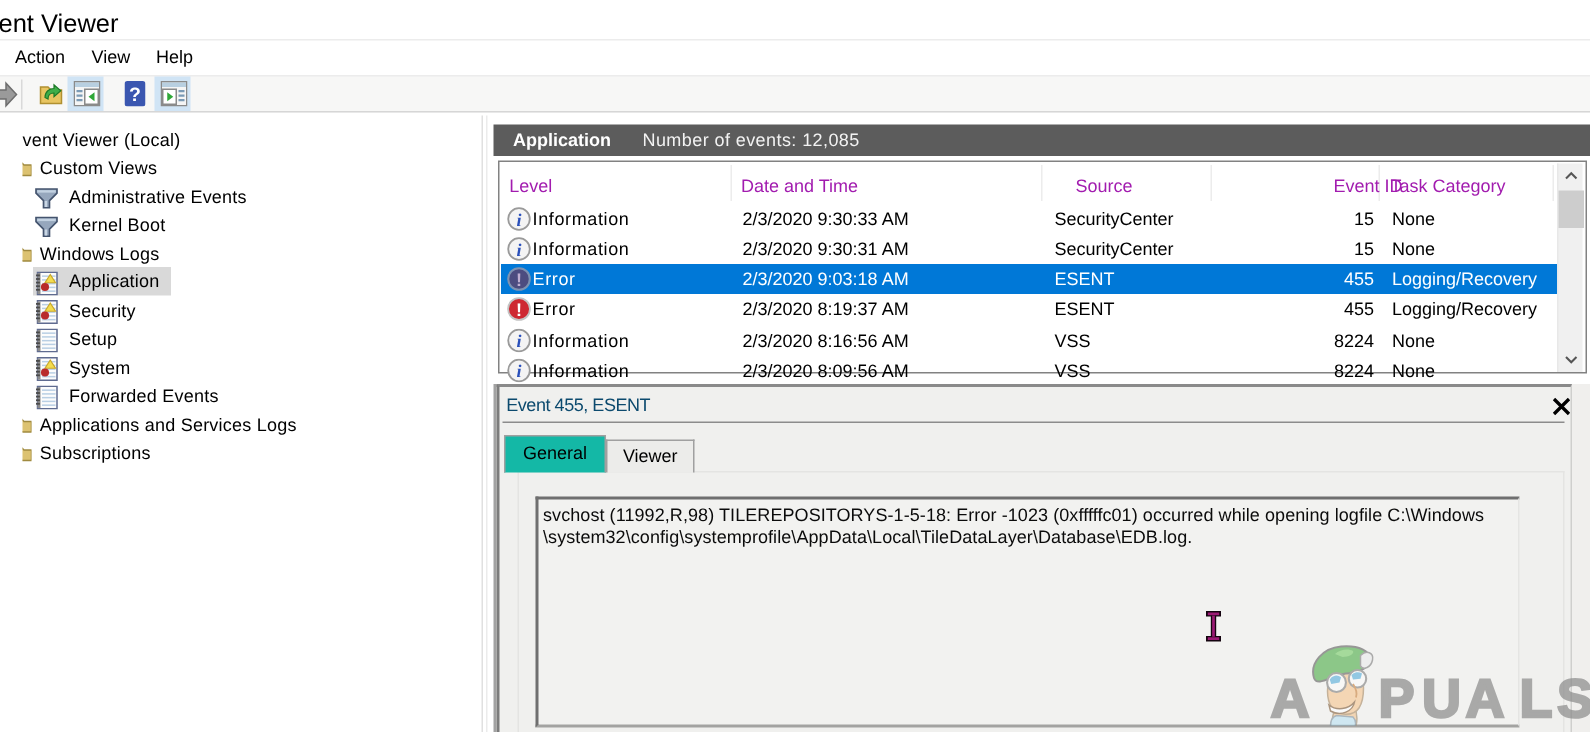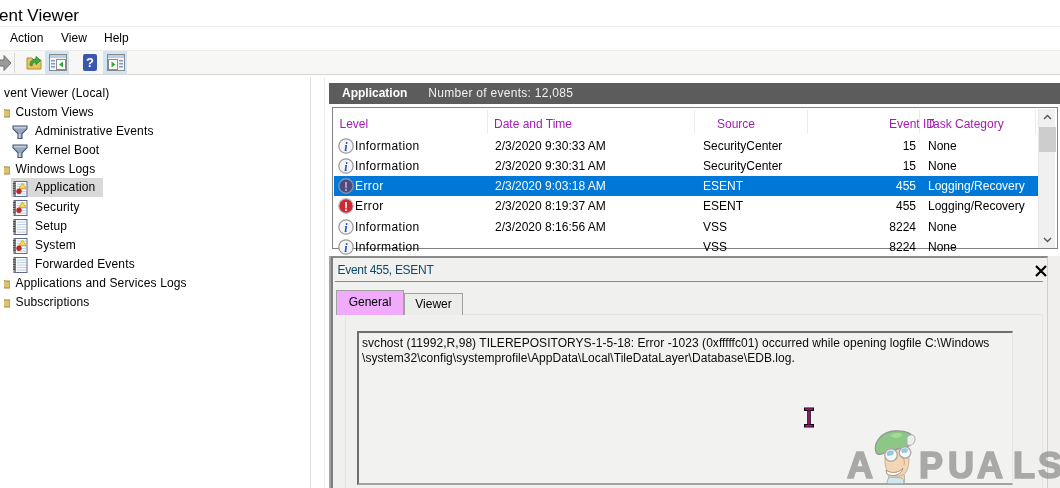--- a/index.html
+++ b/index.html
@@ -2,21 +2,21 @@
 <html><head><meta charset="utf-8"><style>
 *{margin:0;padding:0;box-sizing:border-box}
 html,body{width:1060px;height:488px;overflow:hidden}
 body{font-family:"Liberation Sans",sans-serif;font-size:12px;color:#000;background:#fff;position:relative}
 .abs{position:absolute}
 
 #title{left:-1px;top:6px;font-size:17px}
 #menubar span{position:absolute;top:31px;font-size:12px}
 #toolbar{left:0;top:50px;width:1060px;height:25px;background:#f7f7f6;border-top:1px solid #ececec;border-bottom:1px solid #d6d6d6}
 
-#tree{left:4px;top:77px;width:307px;height:411px;background:#fff;border-right:1px solid #e0e0e0}
+#tree{left:15px;top:77px;width:307px;height:411px;background:#fff;border-right:1px solid #e0e0e0}
 .trow{position:absolute;height:19px;line-height:19px;white-space:nowrap;letter-spacing:0.15px}
 .tsel{position:absolute;left:7px;width:92px;height:19px;background:#d9d9d9}
 
 #darkbar{left:329px;top:83px;width:731px;height:21px;background:#5c5c5c;color:#fff;line-height:21px}
 #darkbar b{margin-left:13px;font-weight:bold}
 #darkbar span{margin-left:21px;color:#f2f2f2;letter-spacing:0.28px}
 #tablebox{left:332px;top:107px;width:726px;height:142px;background:#fff;border:1px solid #828282}
 .colsep{position:absolute;top:2px;height:24px;width:1px;background:#ececec}
 .hdr{position:absolute;top:3px;height:26px;line-height:26px;color:#a21caf;white-space:nowrap}
 .row{position:absolute;left:1px;width:704px;height:20px;line-height:20px;white-space:nowrap}
@@ -27,21 +27,21 @@
 
 #vscroll{position:absolute;right:2px;top:1px;width:17px;height:139px;background:#f0f0f0;border-left:1px solid #e8e8e8}
 #vthumb{position:absolute;left:0px;top:18px;width:17px;height:25px;background:#cdcdcd}
 .sarrow{position:absolute;left:0;width:17px;height:17px;color:#505050;font-size:10px;text-align:center;line-height:17px}
 
 #botpanel{left:331px;top:256px;width:717px;height:232px;background:#f0f0ee;border:2px solid #7c7c7c;border-top-color:#8a8a8a;border-right:1px solid #cfcfcd;border-bottom:none}
 #evtitle{left:4.5px;top:4.5px;font-size:12px;color:#0c4a6e;letter-spacing:-0.3px}
 #sepline{left:2px;top:23px;width:708px;height:1px;background:#8c8c8c}
 #tabpage{left:12px;top:56px;width:698px;height:175px;background:#f0f0ee;border:1px solid #e4e4e2;border-bottom:none}
 .tab{position:absolute;font-size:12px;text-align:center}
-#tab1{left:3px;top:31.5px;width:68px;height:25.5px;background:#f0abfc;border:1px solid #a0a0a0;border-bottom:none;line-height:23px;z-index:3}
+#tab1{left:3px;top:31.5px;width:68px;height:25.5px;background:#14b8a6;border:1px solid #a0a0a0;border-bottom:none;line-height:23px;z-index:3}
 #tab2{left:71px;top:34.5px;width:59px;height:22.5px;background:#ececea;border:1px solid #a0a0a0;border-bottom:none;line-height:21px;z-index:1}
 #textbox{left:24px;top:72.5px;width:656px;height:154px;background:#f2f2f0;border-top:2px solid #6f6f6f;border-left:2px solid #6f6f6f;border-right:1px solid #e5e5e3;border-bottom:2px solid #a3a3a1;padding:3px 2px 0 3px;line-height:15.5px;color:#0b0b0b;letter-spacing:0.05px;white-space:nowrap}
 #closex{left:702px;top:7px;width:12px;height:12px}
 
 #wm{left:845px;top:424px;width:215px;height:58px}
 </style></head>
 <body>
 <div class="abs" id="title">ent Viewer</div>
 <div class="abs" style="left:0;top:26px;width:1060px;height:1px;background:#ececec"></div>
 <div id="menubar">
@@ -266,20 +266,21 @@
         <div class="cell" style="left:369px">VSS</div>
         <div class="cell" style="left:536px;width:46px;text-align:right">8224</div>
         <div class="cell" style="left:594px">None</div>
       </div>
       <div class="row" style="top:129.0px">
         <svg class="icon" style="left:4px" width="16" height="16" viewBox="0 0 16 16">
           <circle cx="8" cy="8" r="7.2" fill="#f4f4f4" stroke="#9a9a9a" stroke-width="1.2"></circle>
           <text x="8" y="12.5" text-anchor="middle" font-family="Liberation Serif" font-size="12" font-weight="bold" fill="#2a50bb" font-style="italic">i</text>
         </svg>
         <div class="cell lvl" style="left:21px">Information</div>
+        <div class="cell" style="left:161px">2/3/2020 8:09:56 AM</div>
         <div class="cell" style="left:369px">VSS</div>
         <div class="cell" style="left:536px;width:46px;text-align:right">8224</div>
         <div class="cell" style="left:594px">None</div>
       </div>
     </div>
   <div id="vscroll">
     <svg class="sarrow" style="top:0" width="17" height="17" viewBox="0 0 17 17">
         <path d="M5 10 L8.5 6.5 L12 10" stroke="#555" stroke-width="1.4" fill="none"></path>
       </svg>
     <div id="vthumb"></div>

